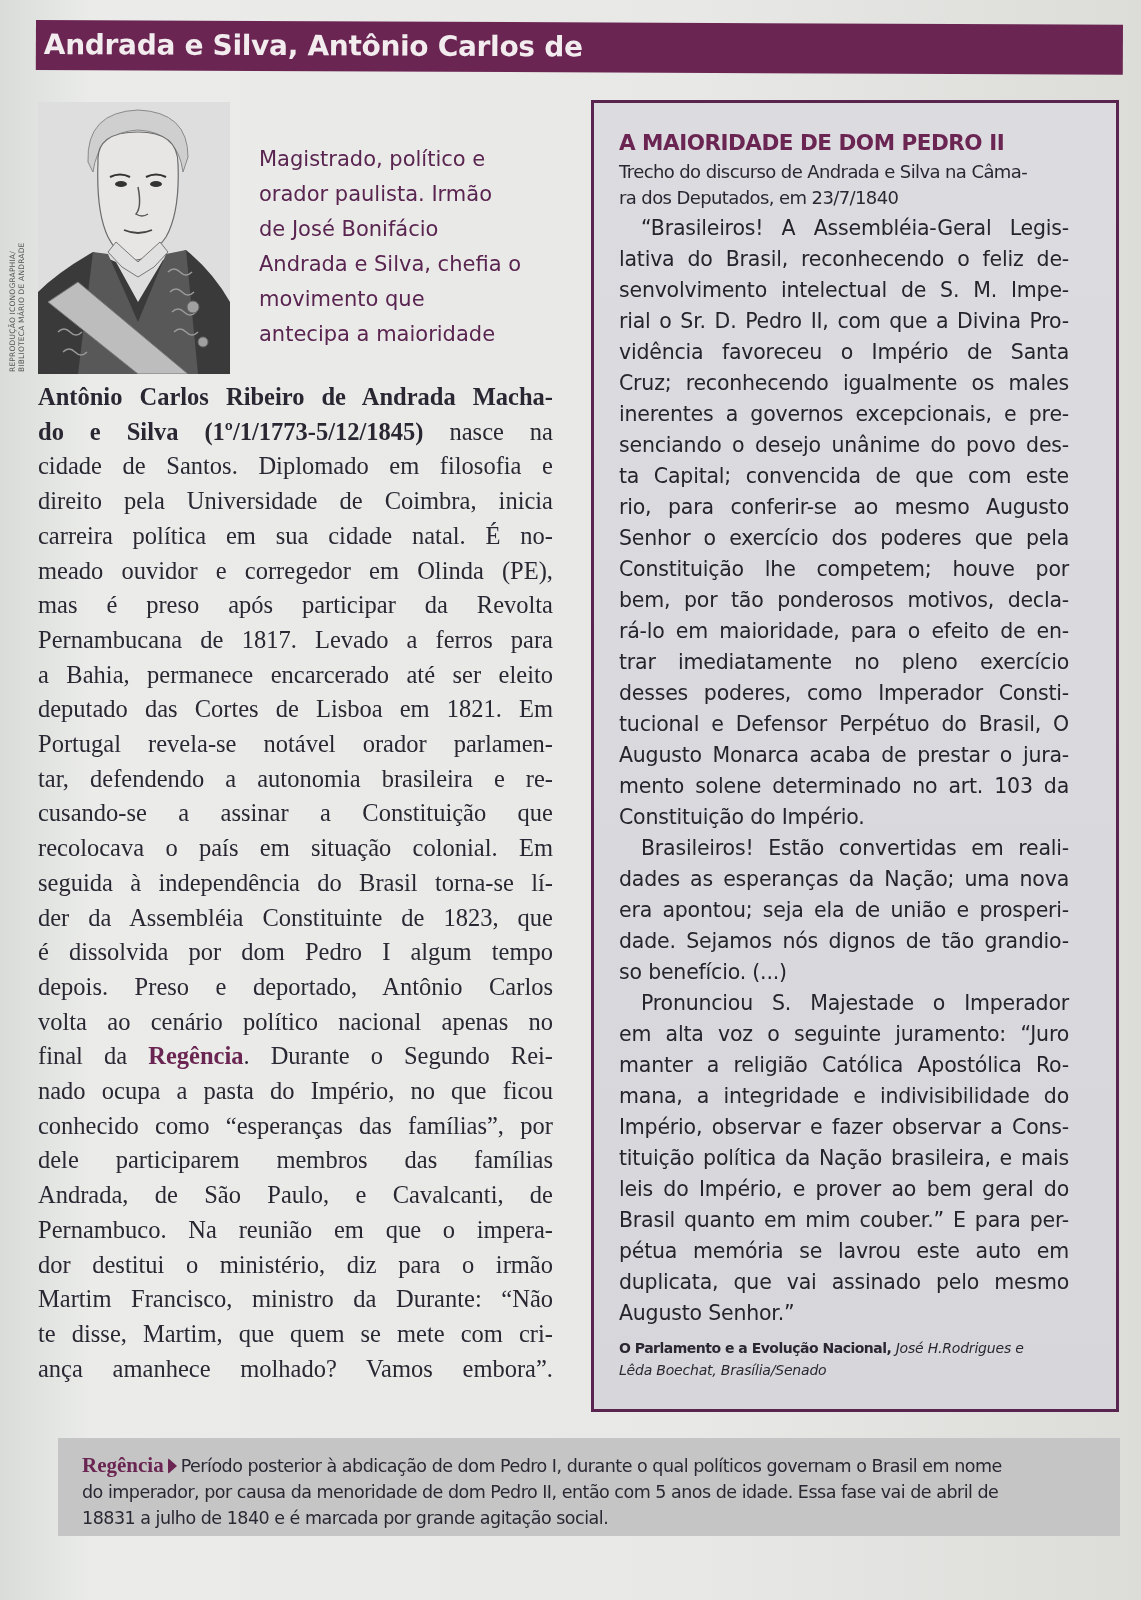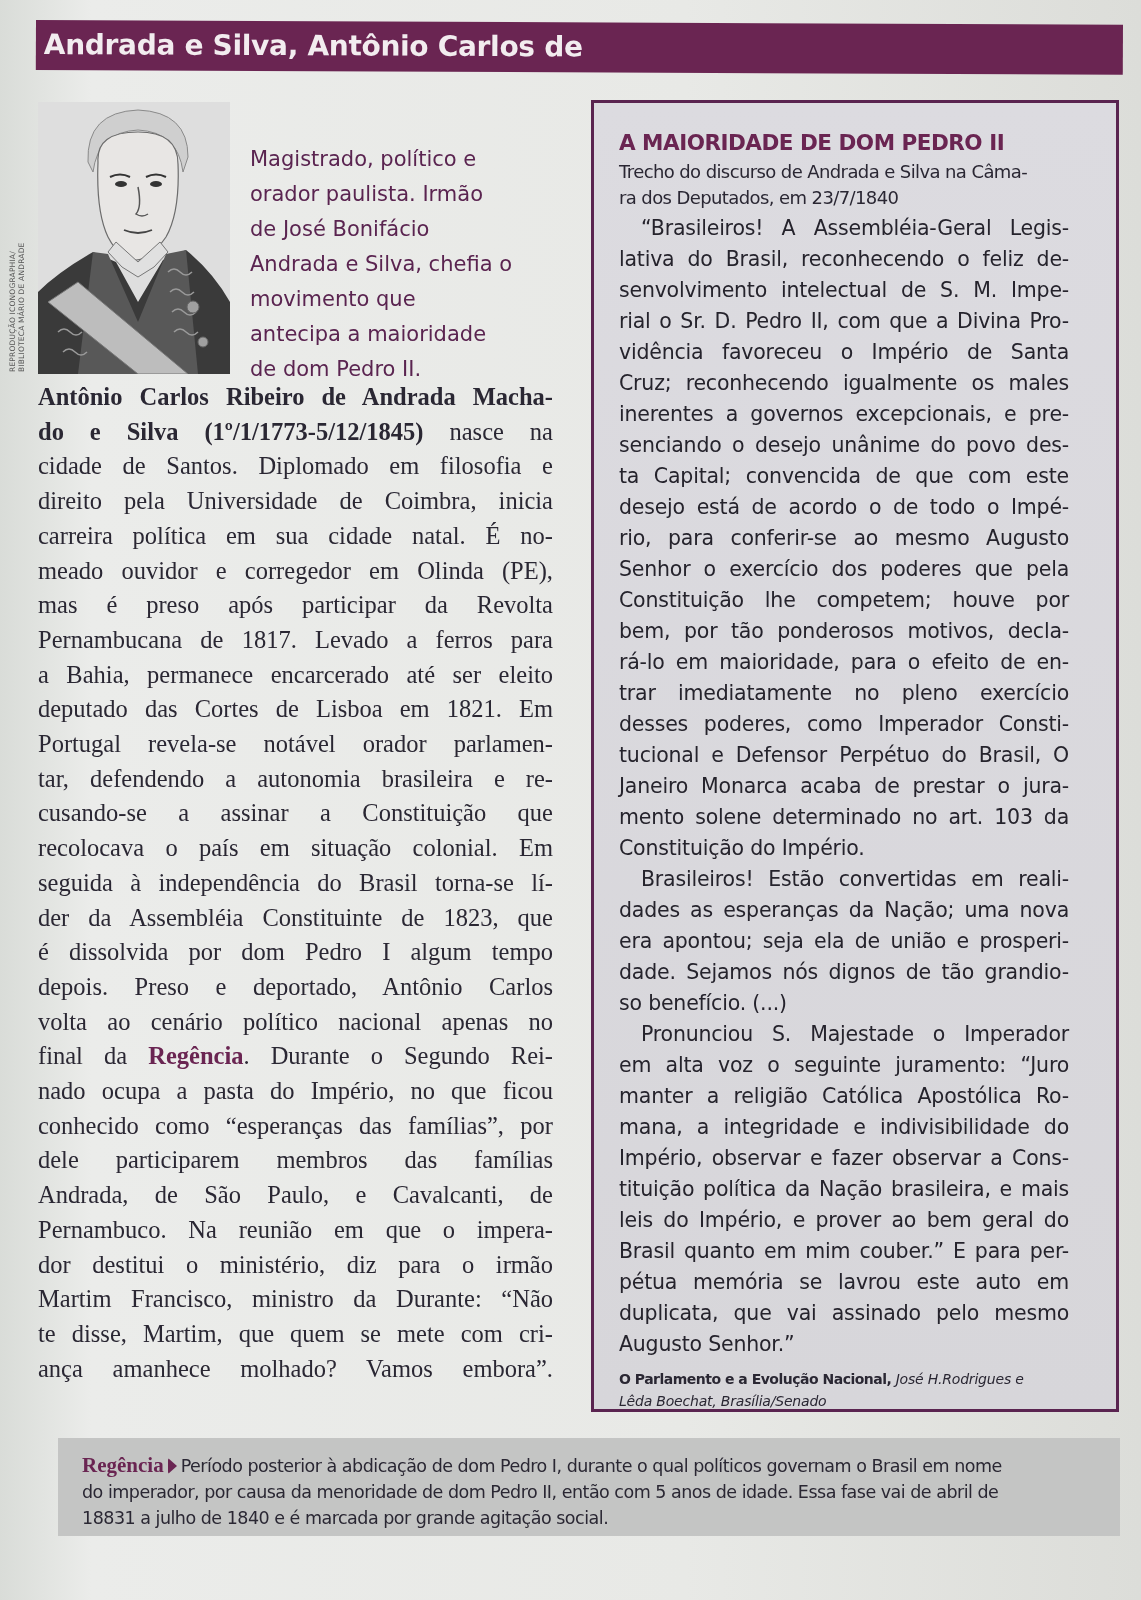--- a/index.html
+++ b/index.html
@@ -51,21 +51,21 @@
   .credit span { display: block; }
   .caption {
     position: absolute;
     left: 250px; top: 142px;
     width: 300px;
     font-family: "DejaVu Sans", sans-serif;
     font-size: 21px;
     line-height: 35px;
     color: #5a2450;
   }
-  .caption span { display: block; white-space: nowrap; }
+  .caption span { display: block; white-space: nowrap; margin-left: 9px; }
   .bio {
     position: absolute;
     left: 38px; top: 380px;
     width: 515px;
     font-family: "Liberation Serif", serif;
     font-size: 24.5px;
     line-height: 34.7px;
     color: #2a2733;
   }
   .bio .line { display: block; white-space: nowrap; text-align: justify; text-align-last: justify; }
@@ -196,21 +196,20 @@
   <span>BIBLIOTECA MÁRIO DE ANDRADE</span>
 </div>
 
 <div class="caption">
   <span>Magistrado, político e</span>
   <span>orador paulista. Irmão</span>
   <span>de José Bonifácio</span>
   <span>Andrada e Silva, chefia o</span>
   <span>movimento que</span>
   <span>antecipa a maioridade</span>
-  <span>de dom Pedro II.</span>
 </div>
 
 <div class="bio">
   <span class="line"><b>Antônio Carlos Ribeiro de Andrada Macha-</b></span>
   <span class="line"><b>do e Silva (1º/1/1773-5/12/1845)</b><span> nasce na</span></span>
   <span class="line">cidade de Santos. Diplomado em filosofia e</span>
   <span class="line">direito pela Universidade de Coimbra, inicia</span>
   <span class="line">carreira política em sua cidade natal. É no-</span>
   <span class="line">meado ouvidor e corregedor em Olinda (PE),</span>
   <span class="line">mas é preso após participar da Revolta</span>
@@ -246,30 +245,29 @@
     <div class="quote">
       <span class="line ind">“Brasileiros! A Assembléia-Geral Legis-</span>
       <span class="line">lativa do Brasil, reconhecendo o feliz de-</span>
       <span class="line">senvolvimento intelectual de S. M. Impe-</span>
       <span class="line">rial o Sr. D. Pedro II, com que a Divina Pro-</span>
       <span class="line">vidência favoreceu o Império de Santa</span>
       <span class="line">Cruz; reconhecendo igualmente os males</span>
       <span class="line">inerentes a governos excepcionais, e pre-</span>
       <span class="line">senciando o desejo unânime do povo des-</span>
       <span class="line">ta Capital; convencida de que com este</span>
-      <span class="line">desejo está de acordo o de todo o Impé-</span>
       <span class="line">rio, para conferir-se ao mesmo Augusto</span>
       <span class="line">Senhor o exercício dos poderes que pela</span>
       <span class="line">Constituição lhe competem; houve por</span>
       <span class="line">bem, por tão ponderosos motivos, decla-</span>
       <span class="line">rá-lo em maioridade, para o efeito de en-</span>
       <span class="line">trar imediatamente no pleno exercício</span>
       <span class="line">desses poderes, como Imperador Consti-</span>
       <span class="line">tucional e Defensor Perpétuo do Brasil, O</span>
-      <span class="line">Janeiro Monarca acaba de prestar o jura-</span>
+      <span class="line">Augusto Monarca acaba de prestar o jura-</span>
       <span class="line">mento solene determinado no art. 103 da</span>
       <span class="line last">Constituição do Império.</span>
 
       <span class="line ind">Brasileiros! Estão convertidas em reali-</span>
       <span class="line">dades as esperanças da Nação; uma nova</span>
       <span class="line">era apontou; seja ela de união e prosperi-</span>
       <span class="line">dade. Sejamos nós dignos de tão grandio-</span>
       <span class="line last">so benefício.  (...)</span>
 
       <span class="line ind">Pronunciou S. Majestade o Imperador</span>

